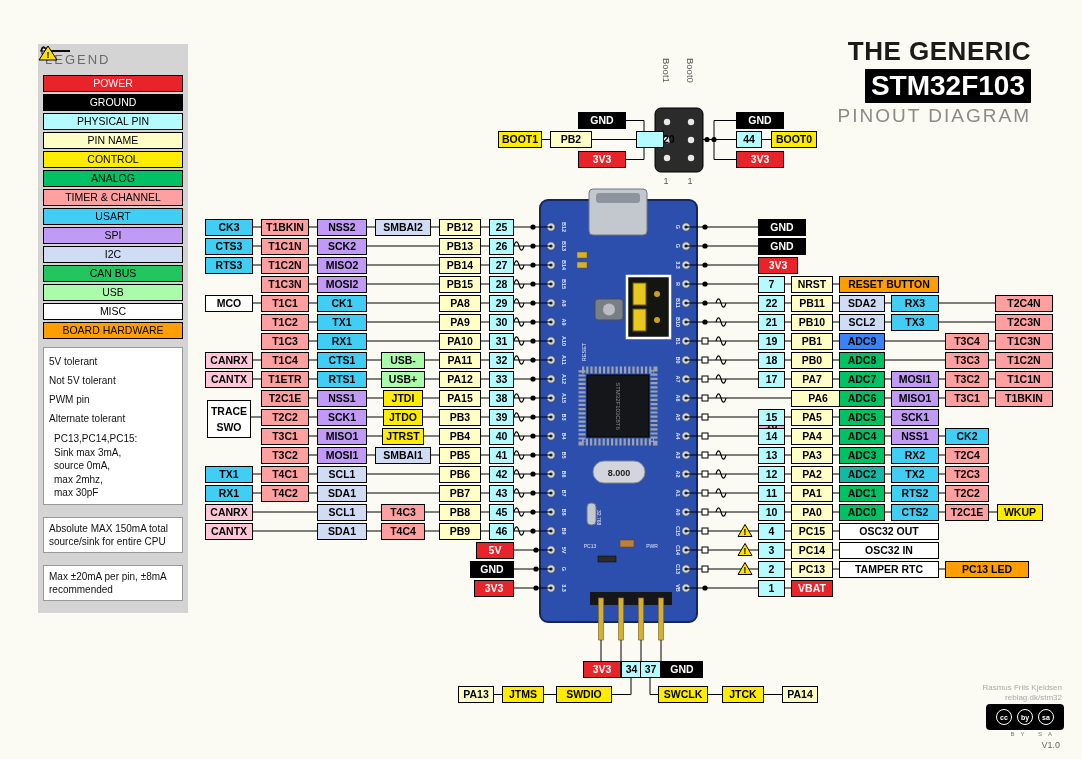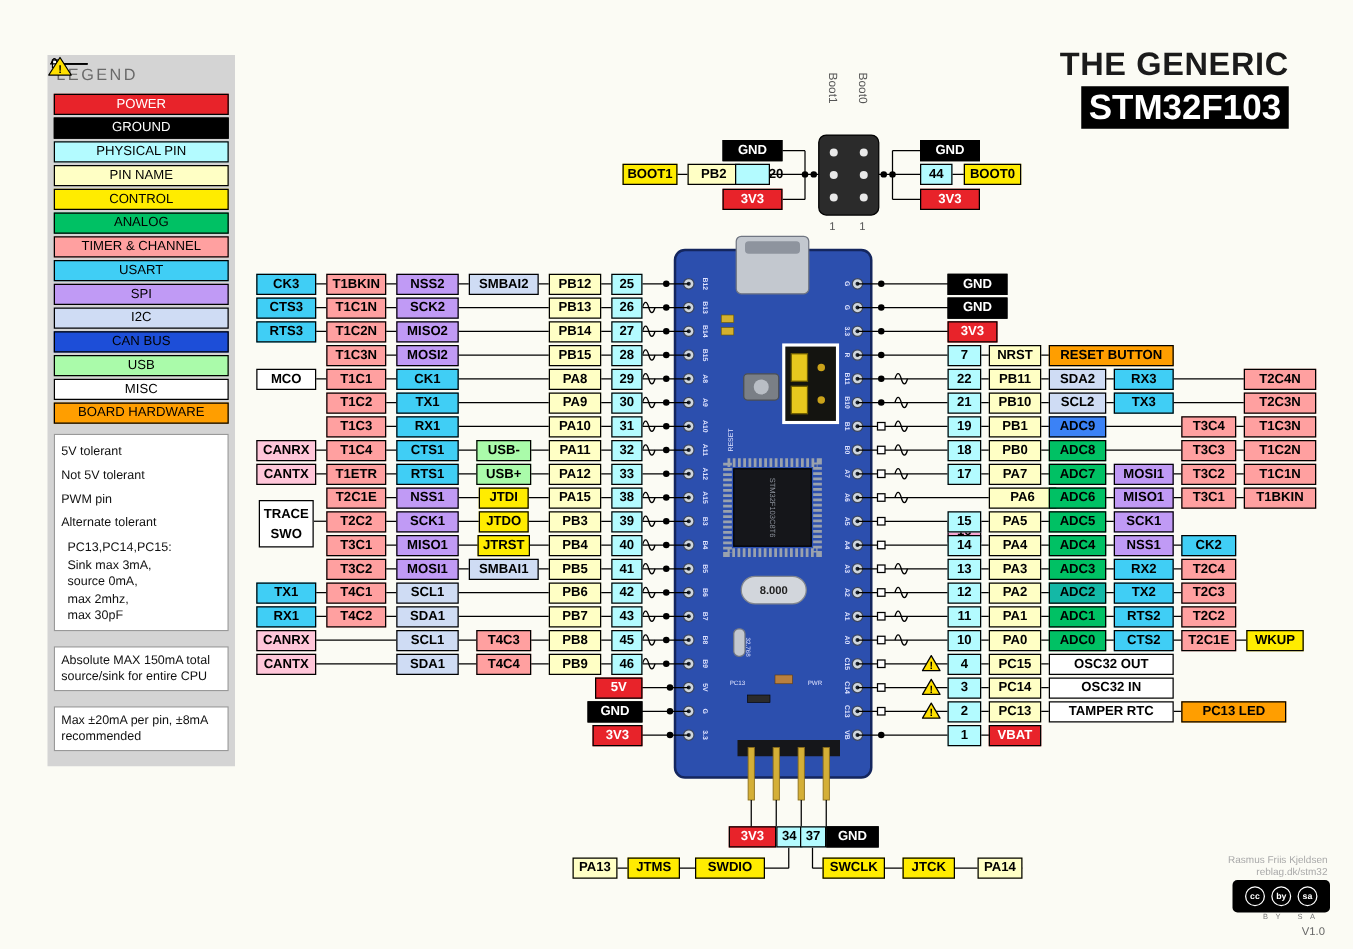--- a/index.html
+++ b/index.html
@@ -514,21 +514,21 @@
       <div class="box" style="left: 945px; top: 560.5px; width: 84px; height: 17px; background: rgb(255, 158, 0); color: rgb(0, 0, 0);">PC13 LED</div>
       <div class="box" style="left: 758px; top: 579.5px; width: 27px; height: 17px; background: rgb(179, 251, 255); color: rgb(0, 0, 0);">1</div>
       <div class="box" style="left: 791px; top: 579.5px; width: 42px; height: 17px; background: rgb(232, 35, 42); color: rgb(255, 255, 255);">VBAT</div>
       <div class="box" style="left: 207px; top: 400px; width: 44px; height: 38px; background: rgb(255, 255, 255); color: rgb(0, 0, 0); white-space: normal; line-height: 16px; padding-top: 2px;">TRACE SWO</div>
       <div class="box" style="left: 476px; top: 541.5px; width: 38px; height: 17px; background: rgb(232, 35, 42); color: rgb(255, 255, 255);">5V</div>
       <div class="box" style="left: 470px; top: 560.5px; width: 44px; height: 17px; background: rgb(0, 0, 0); color: rgb(255, 255, 255);">GND</div>
       <div class="box" style="left: 474px; top: 579.5px; width: 40px; height: 17px; background: rgb(232, 35, 42); color: rgb(255, 255, 255);">3V3</div>
       <div class="box" style="left: 578px; top: 112px; width: 48px; height: 17px; background: rgb(0, 0, 0); color: rgb(255, 255, 255);">GND</div>
       <div class="box" style="left: 498px; top: 131px; width: 44px; height: 17px; background: rgb(255, 236, 0); color: rgb(0, 0, 0);">BOOT1</div>
       <div class="box" style="left: 550px; top: 131px; width: 42px; height: 17px; background: rgb(255, 255, 197); color: rgb(0, 0, 0);">PB2</div>
-      <div class="box" style="left: 588px; top: 131px; width: 26px; height: 17px; background: rgb(179, 251, 255); color: rgb(0, 0, 0); padding-left: 26px;">20</div>
+      <div class="box" style="left: 636px; top: 131px; width: 26px; height: 17px; background: rgb(179, 251, 255); color: rgb(0, 0, 0); padding-left: 26px;">20</div>
       <div class="box" style="left: 578px; top: 151px; width: 48px; height: 17px; background: rgb(232, 35, 42); color: rgb(255, 255, 255);">3V3</div>
       <div class="box" style="left: 736px; top: 112px; width: 48px; height: 17px; background: rgb(0, 0, 0); color: rgb(255, 255, 255);">GND</div>
       <div class="box" style="left: 736px; top: 131px; width: 26px; height: 17px; background: rgb(179, 251, 255); color: rgb(0, 0, 0);">44</div>
       <div class="box" style="left: 771px; top: 131px; width: 46px; height: 17px; background: rgb(255, 236, 0); color: rgb(0, 0, 0);">BOOT0</div>
       <div class="box" style="left: 736px; top: 151px; width: 48px; height: 17px; background: rgb(232, 35, 42); color: rgb(255, 255, 255);">3V3</div>
       <div class="box" style="left: 583px; top: 661px; width: 38px; height: 17px; background: rgb(232, 35, 42); color: rgb(255, 255, 255);">3V3</div>
       <div class="box" style="left: 621px; top: 661px; width: 21px; height: 17px; background: rgb(179, 251, 255); color: rgb(0, 0, 0);">34</div>
       <div class="box" style="left: 640px; top: 661px; width: 21px; height: 17px; background: rgb(179, 251, 255); color: rgb(0, 0, 0);">37</div>
       <div class="box" style="left: 661px; top: 661px; width: 42px; height: 17px; background: rgb(0, 0, 0); color: rgb(255, 255, 255);">GND</div>
       <div class="box" style="left: 458px; top: 686px; width: 36px; height: 17px; background: rgb(255, 255, 197); color: rgb(0, 0, 0);">PA13</div>
@@ -545,21 +545,21 @@
         <div class="legend-item" style="background: rgb(232, 35, 42); color: rgb(255, 255, 255);">POWER</div>
         <div class="legend-item" style="background: rgb(0, 0, 0); color: rgb(255, 255, 255);">GROUND</div>
         <div class="legend-item" style="background: rgb(179, 251, 255); color: rgb(0, 0, 0);">PHYSICAL PIN</div>
         <div class="legend-item" style="background: rgb(255, 255, 197); color: rgb(0, 0, 0);">PIN NAME</div>
         <div class="legend-item" style="background: rgb(255, 236, 0); color: rgb(0, 0, 0);">CONTROL</div>
         <div class="legend-item" style="background: rgb(0, 193, 100); color: rgb(0, 0, 0);">ANALOG</div>
         <div class="legend-item" style="background: rgb(255, 160, 160); color: rgb(0, 0, 0);">TIMER &amp; CHANNEL</div>
         <div class="legend-item" style="background: rgb(64, 206, 245); color: rgb(0, 0, 0);">USART</div>
         <div class="legend-item" style="background: rgb(192, 154, 245); color: rgb(0, 0, 0);">SPI</div>
         <div class="legend-item" style="background: rgb(207, 220, 244); color: rgb(0, 0, 0);">I2C</div>
-        <div class="legend-item" style="background: #1d4ed8; color: rgb(0, 0, 0);">CAN BUS</div>
+        <div class="legend-item" style="background: #22c55e; color: rgb(0, 0, 0);">CAN BUS</div>
         <div class="legend-item" style="background: rgb(170, 251, 170); color: rgb(0, 0, 0);">USB</div>
         <div class="legend-item" style="background: rgb(255, 255, 255); color: rgb(0, 0, 0);">MISC</div>
         <div class="legend-item" style="background: rgb(255, 158, 0); color: rgb(0, 0, 0);">BOARD HARDWARE</div>
       </div>
     <div class="white-box" id="legend-symbols">
       <div id="legend-sym-rows">
           <div class="sym-row">
             <svg width="34" height="14">
               <circle cx="7" cy="7" r="2.8" fill="#000"></circle>
               <line x1="10" y1="7" x2="32" y2="7" stroke="#000"></line>
@@ -603,20 +603,21 @@
           </div>
       </div>
     </div>
     <div class="white-box note">Absolute MAX 150mA total source/sink for entire CPU</div>
     <div class="white-box note">Max ±20mA per pin, ±8mA recommended</div>
   </div>
 
   <div id="title">
     <div class="t1">THE GENERIC</div>
     <div><span class="t2">STM32F103</span></div>
+    <div class="t3">PINOUT DIAGRAM</div>
   </div>
 
   <div id="credit">
     <div>Rasmus Friis Kjeldsen</div>
     <div>reblag.dk/stm32</div>
   </div>
   <div id="badge">
       <span class="cc-circle">cc</span>
       <span class="cc-circle">by</span>
       <span class="cc-circle">sa</span>

